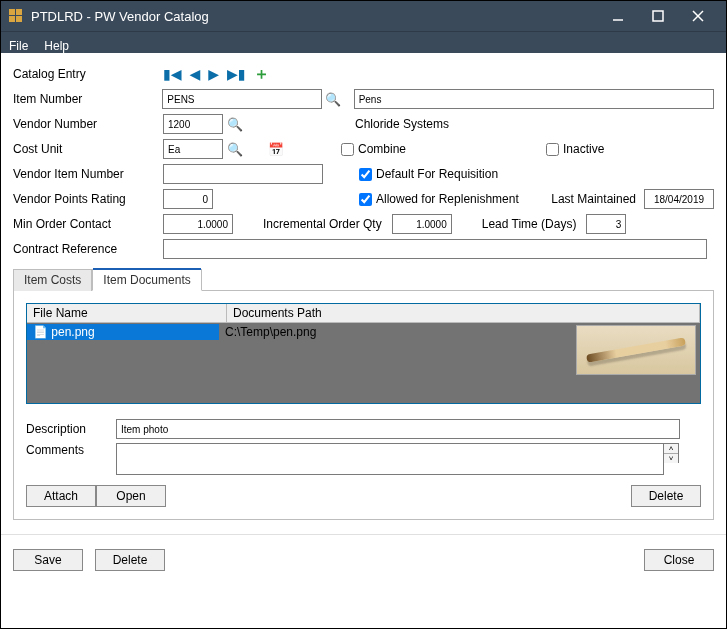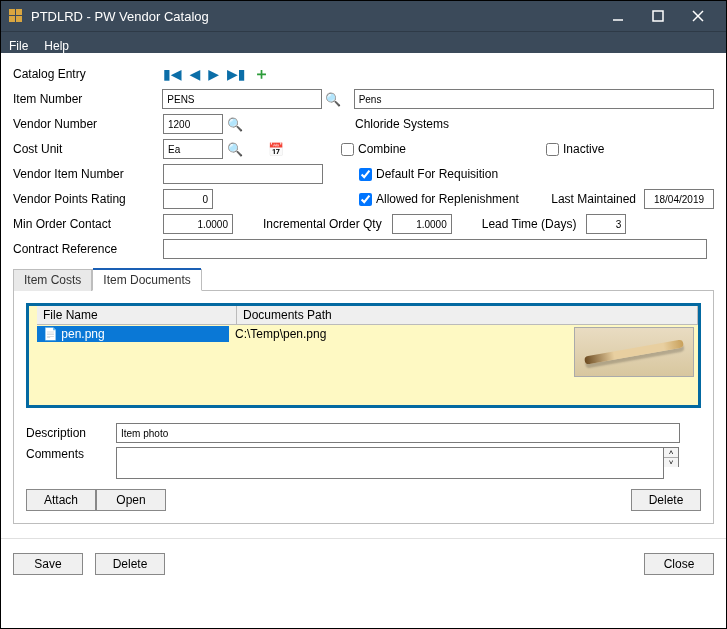--- a/index.html
+++ b/index.html
@@ -119,24 +119,23 @@
     content:"";
     position:absolute; left:0; right:0; top:-2px; height:2px;
     background:#1a5fb4;
   }
   .tabpanel {
     border: 1px solid #bdbdbd;
     border-top: none;
     padding: 12px;
   }
   .grid {
-    border: 3px solid #0369a1;
+    border: 1px solid #0369a1;
     width: 100%;
-    background: #fef9c3;
-    padding-left: 8px;
+    background: #737373;
   }
   .gridhdr {
     display: flex;
     background: #efefef;
     border-bottom: 1px solid #bbb;
     font-size: 12px;
   }
   .gridhdr .gc {
     padding: 2px 6px;
     border-right: 1px solid #bbb;

